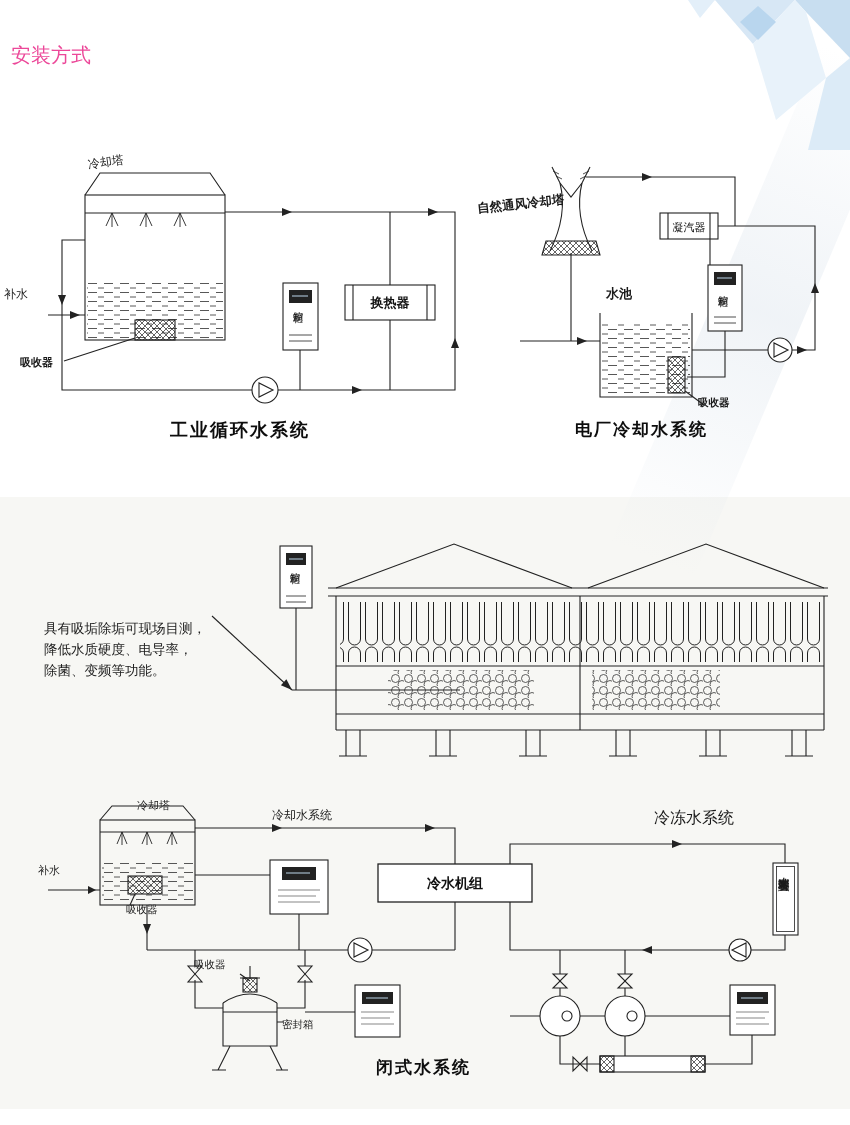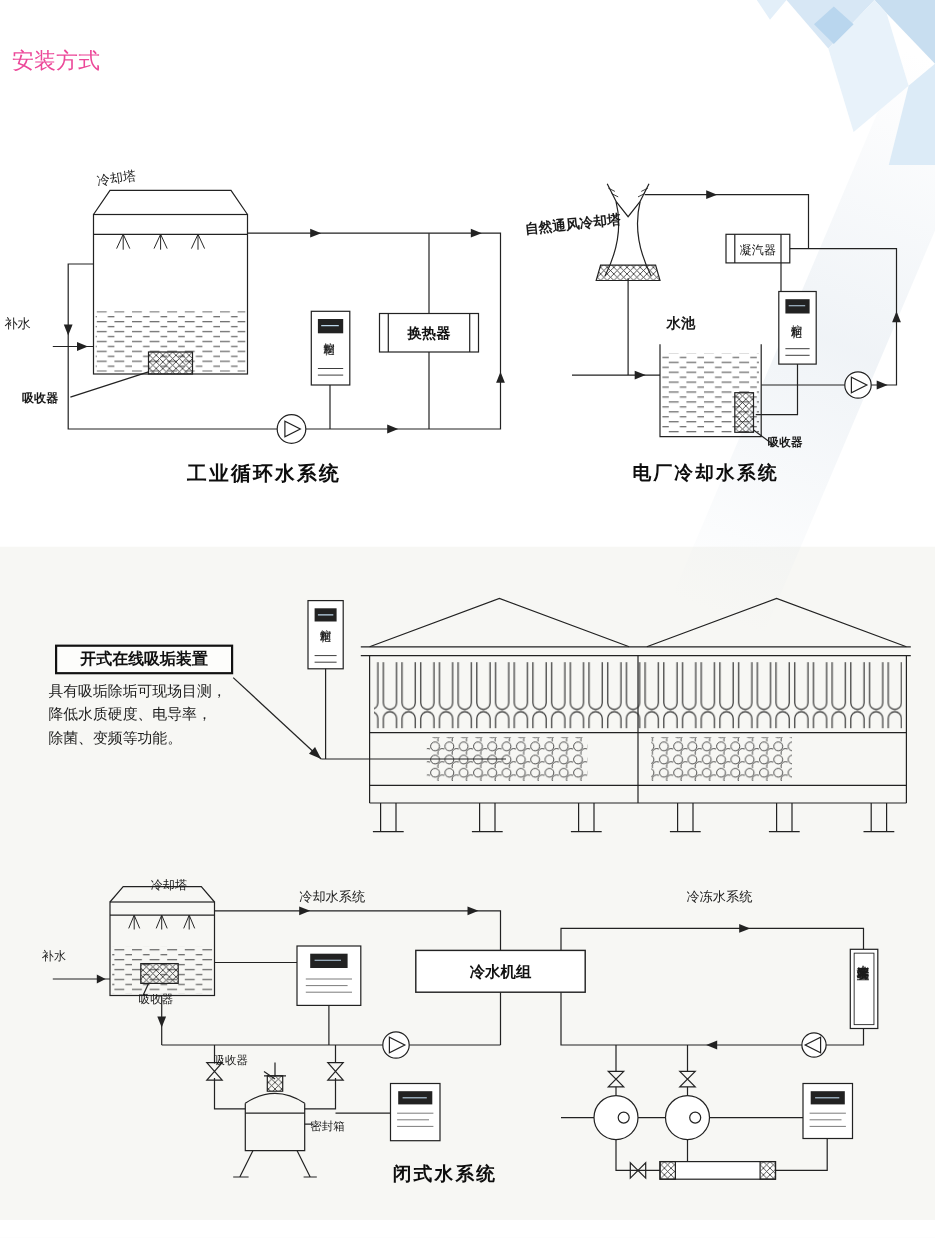--- a/index.html
+++ b/index.html
@@ -179,21 +179,20 @@
       <path d="M246,78 H266 M246,84 H266" stroke-width="0.8"></path>
       <path d="M256,90 V172"></path>
     </g>
     <g>
       <path d="M172,98 L252,172"></path>
       <polygon points="252,172 240.9,167.2 246.4,161.2" fill="#222" stroke="none"></polygon>
       <path d="M252,172 H420"></path>
     </g>
   </svg>
   <div class="lbl vlabel" style="left:289px;top:564px;font-size:10px">控制柜</div>
-  <div class="ann-title">开式在线吸垢装置</div>
   <div class="ann-line" style="left:44px;top:620px">具有吸垢除垢可现场目测，</div>
   <div class="ann-line" style="left:44px;top:641px">降低水质硬度、电导率，</div>
   <div class="ann-line" style="left:44px;top:662px">除菌、变频等功能。</div>
 
   <svg style="left:40px;top:798px" width="790" height="302" viewBox="0 0 790 302" fill="none" stroke="#222" stroke-width="1.1">
     <defs>
       <pattern id="wd4" width="16" height="9" patternUnits="userSpaceOnUse">
         <path d="M0,2.5 H9 M10,7 H16" stroke="#444" stroke-width="0.9" fill="none"></path>
       </pattern>
       <pattern id="xh4" width="6" height="6" patternUnits="userSpaceOnUse">
@@ -295,22 +294,22 @@
     <g>
       <rect x="338" y="66" width="154" height="38" fill="#fff" stroke-width="1.3"></rect>
     </g>
     <g>
       <rect x="733" y="65" width="25" height="72" fill="#fff"></rect>
       <rect x="736.5" y="68.5" width="18" height="65" stroke-width="0.8"></rect>
     </g>
   </svg>
   <div class="lbl" style="left:137px;top:799px;font-size:11px">冷却塔</div>
   <div class="lbl" style="left:272px;top:809px;font-size:12px">冷却水系统</div>
-  <div class="lbl" style="left:624px;top:809px;font-size:12px">冷冻水系统</div>
+  <div class="lbl" style="left:654px;top:809px;font-size:16px">冷冻水系统</div>
   <div class="lbl" style="left:38px;top:864px;font-size:11px">补水</div>
   <div class="lbl" style="left:126px;top:903px;font-size:10.5px">吸收器</div>
   <div class="box-label" style="left:378px;top:864px;width:154px;height:40px;font-size:14px;font-weight:700">冷水机组</div>
   <div class="lbl vlabel" style="left:777px;top:868px;font-size:11px;font-weight:700">末端装置</div>
   <div class="lbl" style="left:194px;top:958px;font-size:10.5px">吸收器</div>
   <div class="lbl" style="left:282px;top:1018px;font-size:10.5px">密封箱</div>
-  <div class="caption" style="left:357px;top:1056px;width:160px;font-size:17px">闭式水系统</div>
+  <div class="caption" style="left:376px;top:1056px;width:160px;font-size:17px">闭式水系统</div>
 
 </div>
 
 </body></html>

